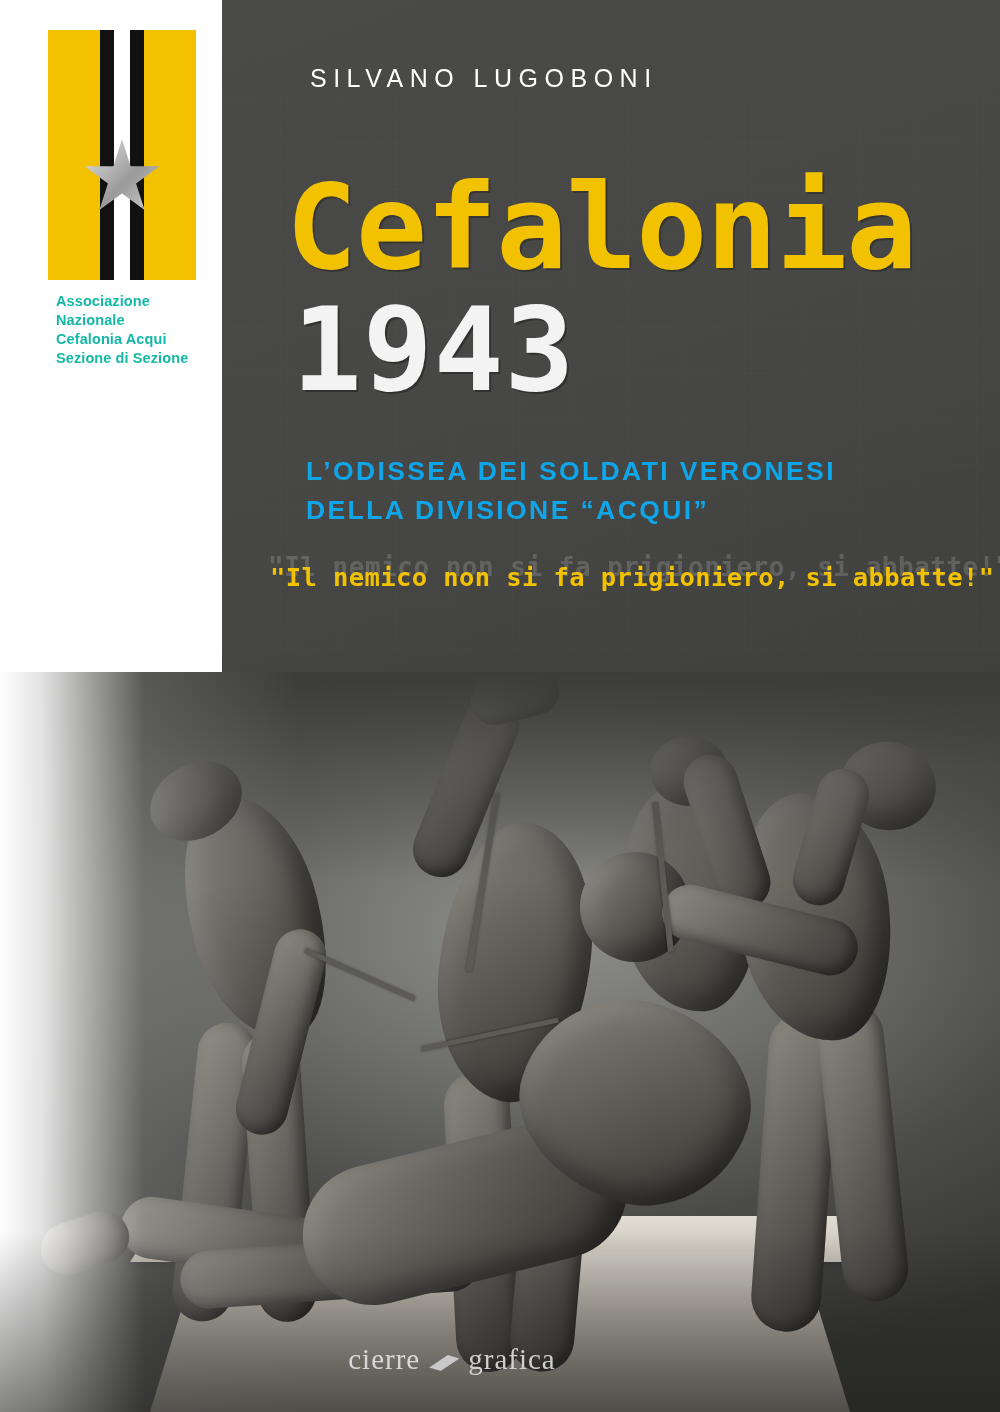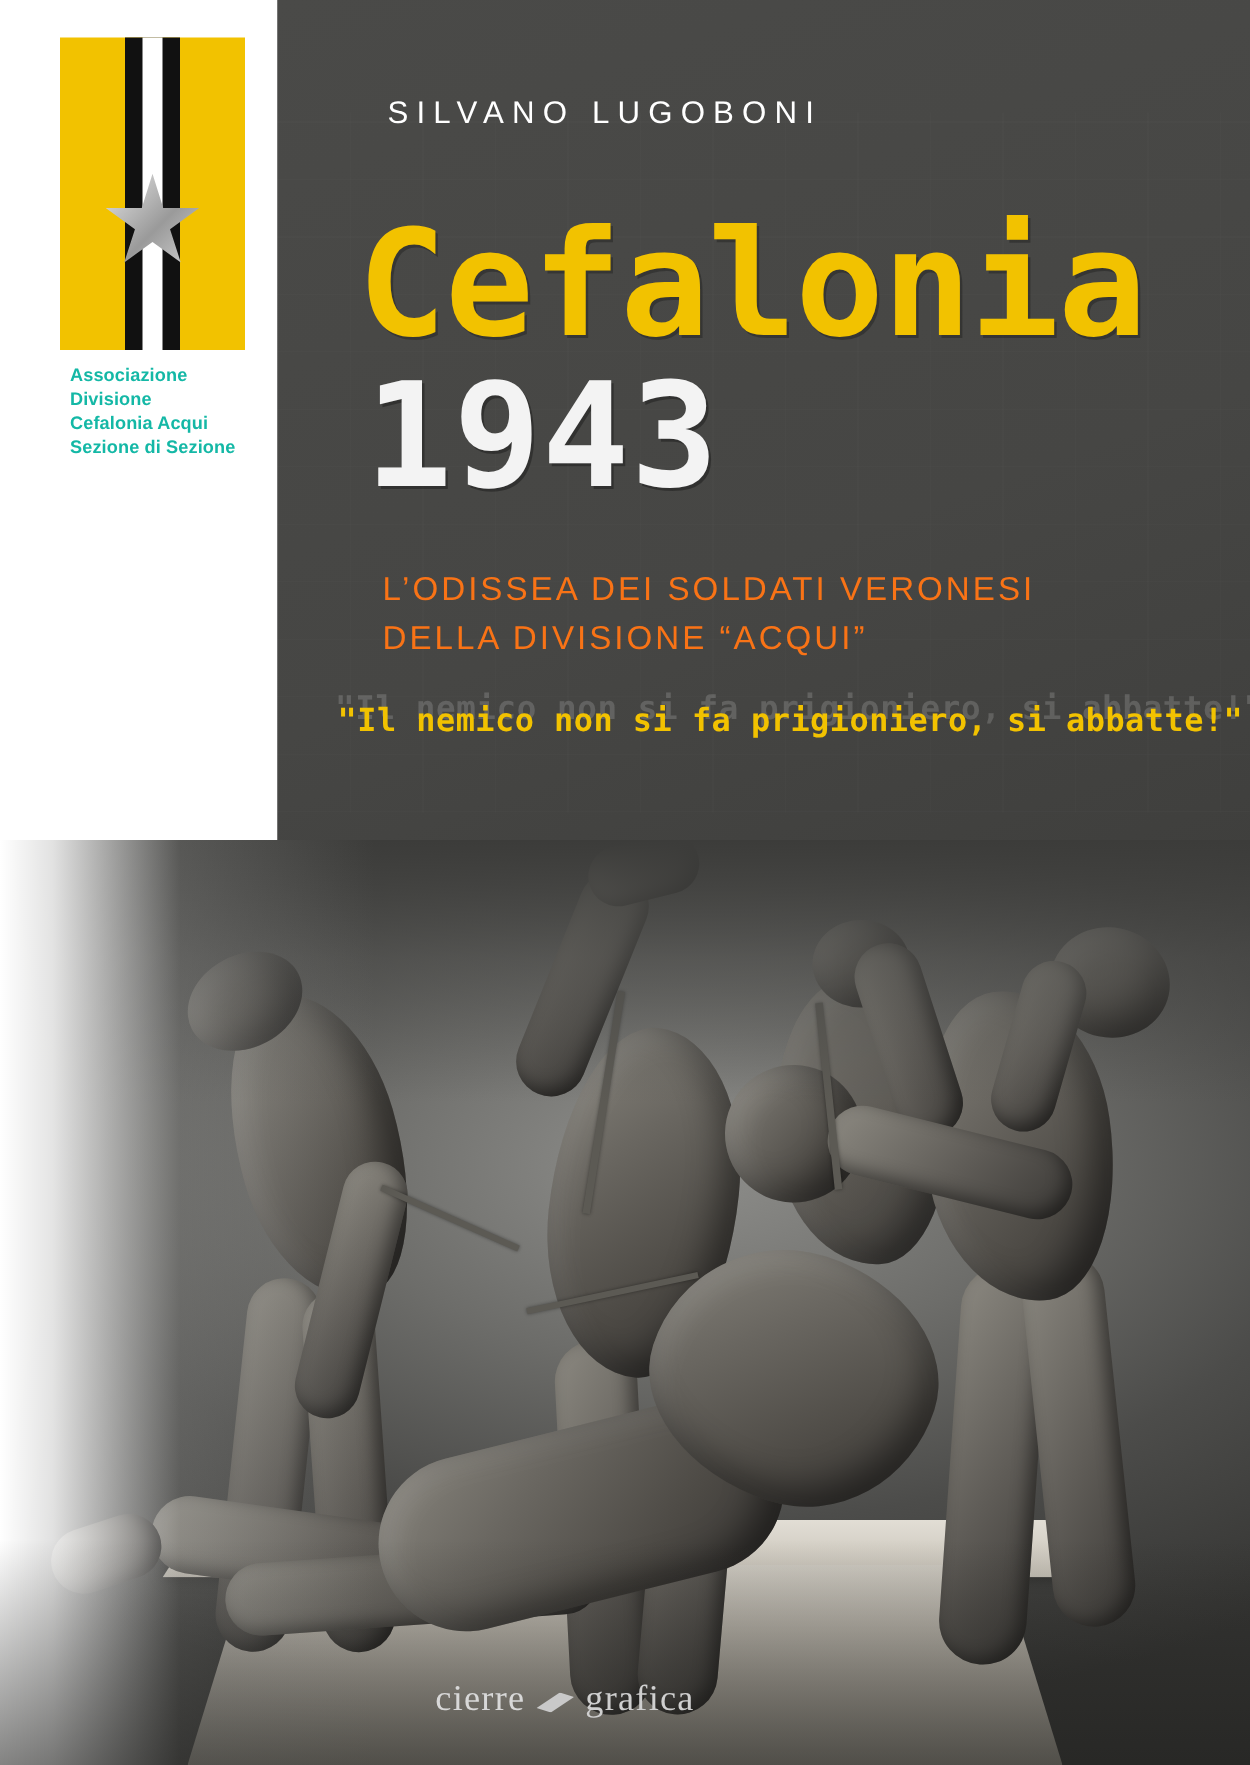--- a/index.html
+++ b/index.html
@@ -175,21 +175,21 @@
     color: #14b8a6;
     font-size: 14.5px;
     font-weight: bold;
     line-height: 1.32;
     letter-spacing: 0.1px;
   }
 
   
   .author {
     position: absolute;
-    left: 310px; top: 76px;
+    left: 310px; top: 64px;
     color: #ffffff;
     font-size: 25px;
     font-weight: normal;
     letter-spacing: 6.5px;
     font-family: "Liberation Sans", sans-serif;
   }
   .title-main {
     position: absolute;
     left: 286px; top: 168px;
     color: #f2c200;
@@ -208,23 +208,23 @@
     line-height: 1;
     font-family: "DejaVu Sans Mono", monospace;
     font-weight: bold;
     letter-spacing: 1px;
     text-shadow: 2px 2px 0 rgba(0,0,0,0.3);
     text-align: right;
   }
   .subtitle {
     position: absolute;
     left: 306px; top: 452px;
-    color: #f97316;
+    color: #0ea5e9;
     font-size: 26.5px;
-    font-weight: normal;
+    font-weight: bold;
     line-height: 1.48;
     letter-spacing: 2.4px;
     font-family: "Liberation Sans", sans-serif;
   }
   .quote-ghost {
     position: absolute;
     left: 268px; top: 552px;
     color: rgba(255,255,255,0.16);
     font-size: 26px;
     font-family: "DejaVu Sans Mono", monospace;
@@ -320,21 +320,21 @@
   </div>
 
   <div class="flag">
     <div class="flag-stripe-black"></div>
     <div class="flag-stripe-white"></div>
     <div class="flag-star"></div>
   </div>
 
   <div class="assoc">
     <div>Associazione</div>
-    <div>Divisione</div>
+    <div>Nazionale</div>
     <div>Cefalonia Acqui</div>
     <div>Sezione di Sezione</div>
   </div>
 
   <div class="author">SILVANO LUGOBONI</div>
   <div class="title-main">Cefalonia</div>
   <div class="title-year">1943</div>
 
   <div class="subtitle">
     <div>L’ODISSEA DEI SOLDATI VERONESI</div>

